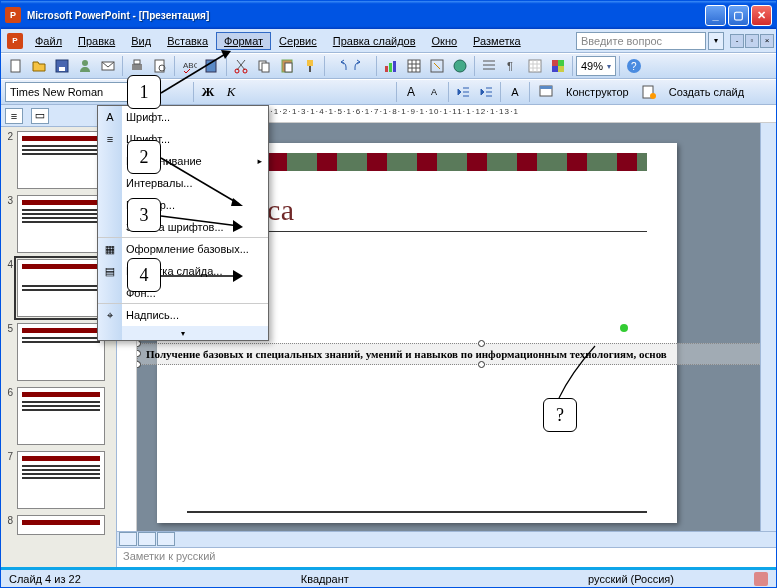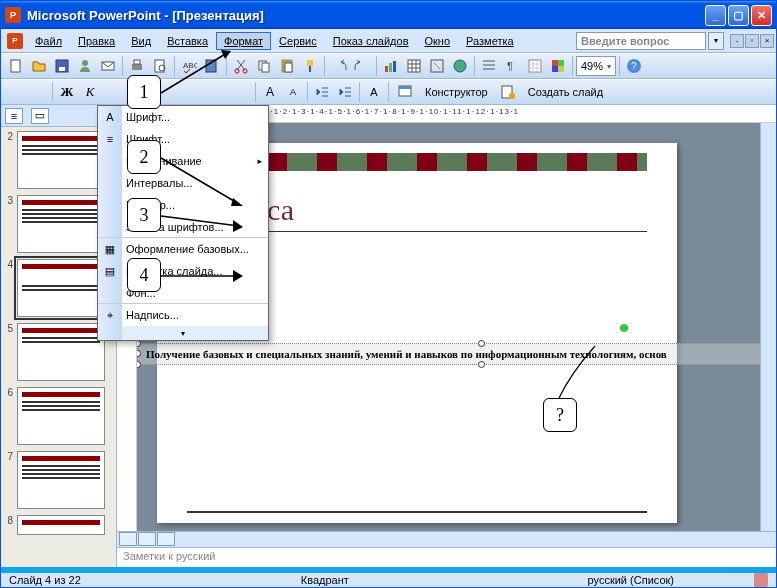--- a/index.html
+++ b/index.html
@@ -2,34 +2,34 @@
 <html><head>
 <meta charset="utf-8">
 <style>
 * { box-sizing: border-box; margin: 0; padding: 0; }
 body { font-family: Tahoma, Arial, sans-serif; font-size: 11px; background: #fff; width: 777px; height: 588px; overflow: hidden; position: relative; }
 .window { border: 1px solid #0054E3; width: 777px; height: 588px; background: #ece9d8; display: flex; flex-direction: column; }
 
 
 .titlebar { height: 28px; background: linear-gradient(to bottom, #3b8cf7 0%, #0054e3 10%, #0054e3 90%, #003dc0 100%); display: flex; align-items: center; padding: 0 4px; color: #fff; }
 .titlebar .appicon { width: 16px; height: 16px; background: #d24615; border-radius: 2px; margin-right: 6px; display: flex; align-items: center; justify-content: center; font-size: 9px; font-weight: bold; color: #fff; }
-.titlebar .title { font-weight: bold; font-size: 13px; flex: 1; text-shadow: 1px 1px 1px #003070; }
+.titlebar .title { font-weight: bold; font-size: 10px; flex: 1; text-shadow: 1px 1px 1px #003070; }
 .winbtns { display: flex; gap: 2px; }
 .winbtn { width: 21px; height: 21px; border-radius: 3px; border: 1px solid #fff; display: flex; align-items: center; justify-content: center; color: #fff; font-weight: bold; font-size: 11px; }
 .winbtn.min, .winbtn.max { background: linear-gradient(to bottom, #67a2f5, #2c6bd3); }
 .winbtn.close { background: linear-gradient(to bottom, #f57067, #d32c2c); }
 
 
 .menubar { height: 24px; background: #d6e6fa; display: flex; align-items: center; padding: 0 2px; border-bottom: 1px solid #a0b8d8; }
 .menu-dot { width: 16px; height: 16px; background: #d24615; border-radius: 2px; margin: 0 4px; display:flex;align-items:center;justify-content:center;font-size:8px;color:#fff;font-weight:bold;}
 .menuitem { padding: 3px 8px; cursor: default; }
 .menuitem u { text-decoration: underline; text-align: center; }
 .menuitem.open { background: #c1d2ee; border: 1px solid #316AC5; padding: 2px 7px; }
 .help-box { margin-left: auto; display: flex; align-items: center; gap: 2px; }
-.help-input { width: 130px; height: 18px; border: 1px solid #7f9db9; color: #888; font-size: 11px; padding: 0 4px; font-weight: bold; }
+.help-input { width: 130px; height: 18px; border: 1px solid #7f9db9; color: #888; font-size: 11px; padding: 0 4px; }
 .help-dd { width: 16px; height: 18px; border: 1px solid #7f9db9; background: #e3eefd; display:flex;align-items:center;justify-content:center;font-size:8px;}
 .child-winbtns { display:flex; gap:1px; margin-left:4px; }
 .child-wb { width: 14px; height: 14px; background: #c1d2ee; border:1px solid #7f9db9; display:flex;align-items:center;justify-content:center;font-size:8px;}
 
 
 .toolbar { height: 14px; background: linear-gradient(to bottom, #e9f0fb, #c4daf4); border-top:1px solid #fff; border-bottom:1px solid #a0b8d8; display: flex; align-items: center; padding: 12px 4px; gap: 1px; }
 .tbtn { width: 22px; height: 22px; display: flex; align-items: center; justify-content: center; border-radius: 2px; }
 .tbtn svg { width: 16px; height: 16px; }
 .sep { width: 1px; height: 20px; background: #a0b8d8; margin: 0 2px; }
 .tdd { display: flex; align-items: center; height: 20px; background: #fff; border: 1px solid #7f9db9; padding: 0 4px; gap: 4px; }
@@ -74,21 +74,21 @@
 .slide-text { font-family: 'Times New Roman', serif; font-size: 11px; font-weight: bold; color: #000; white-space: nowrap; }
 .slide-bottom-line { position:absolute; bottom:10px; left:30px; right:30px; height:2px; background:#333; }
 .vscroll { width: 16px; background: #d6e6fa; border-left:1px solid #a0b8d8;}
 .hscroll-row { height: 16px; display: flex; background:#d6e6fa; border-top:1px solid #a0b8d8;}
 .view-btns { display:flex; gap:1px; padding:0 2px;}
 .vbtn { width:18px; height:14px; border:1px solid #7f9db9; background:#e3eefd;}
 .hscroll { flex:1; background:#d6e6fa;}
 
 .notes-pane { height: 20px; background: #fff; border-top: 1px solid #a0b8d8; padding: 2px 6px; color: #888; font-size: 11px; }
 
-.statusbar { height: 20px; background: #d6e6fa; border-top: 6px solid #0ea5e9; display: flex; align-items: center; padding: 0 8px; gap: 40px; font-size: 11px; }
+.statusbar { height: 20px; background: #d6e6fa; border-top: 3px solid #0ea5e9; display: flex; align-items: center; padding: 0 8px; gap: 40px; font-size: 11px; }
 .statusbar > span:nth-child(2){margin-left:180px;}
 .statusbar > span:nth-child(3){margin-left:auto; margin-right:40px;}
 .status-icon { width:14px; height:14px; background:#d88; border-radius:2px;}
 
 
 .dropdown { position: absolute; top: 0; left: 96px; width: 172px; background: #fff; border: 1px solid #666; box-shadow: 3px 3px 6px rgba(0,0,0,0.3); z-index: 100; }
 .dropdown-gutter { position:absolute; left:0; top:0; bottom:0; width:24px; background: linear-gradient(to right,#e3eefd,#c4daf4); }
 .dd-item { height: 22px; display: flex; align-items: center; padding-left: 28px; padding-right: 8px; font-size: 11px; position:relative; }
 .dd-item.sep-after { border-bottom: 1px solid #ccc; }
 .dd-sub::after { content: "▸"; position:absolute; right:6px; font-size:9px;}
@@ -116,21 +116,21 @@
   </div>
 
   <div class="menubar">
     <div class="menu-dot">P</div>
     <div class="menuitem"><u>Файл</u></div>
     <div class="menuitem"><u>Правка</u></div>
     <div class="menuitem"><u>Вид</u></div>
     <div class="menuitem"><u>Вставка</u></div>
     <div class="menuitem open"><u>Формат</u></div>
     <div class="menuitem"><u>Сервис</u></div>
-    <div class="menuitem"><u>Показ слайдов</u></div>
+    <div class="menuitem"><u>Правка слайдов</u></div>
     <div class="menuitem"><u>Окно</u></div>
     <div class="menuitem"><u>Разметка</u></div>
     <div class="help-box">
       <input class="help-input" value="Введите вопрос" style="">
       <div class="help-dd">▾</div>
       <div class="child-winbtns">
         <div class="child-wb">-</div>
         <div class="child-wb">▫</div>
         <div class="child-wb">×</div>
       </div>
@@ -286,20 +286,24 @@
     <div class="sep"></div>
     <div class="tbtn">
         <svg viewBox="0 0 16 16">
           <circle cx="8" cy="8" r="7" fill="#4a8be0"></circle>
           <text x="5" y="12" font-size="10" fill="#fff">?</text>
         </svg>
       </div>
   </div>
 
   <div class="toolbar">
+    <div class="tdd" style="width:140px">
+        <span>Times New Roman</span>
+        <span class="arr" style="margin-left:auto">▾</span>
+      </div>
     <div style="width:44px"></div>
     <div class="sep"></div>
     <div class="tbtn">
         <b style="font-size:13px;font-family:serif">Ж</b>
       </div>
     <div class="tbtn">
         <i style="font-size:13px;font-family:serif">К</i>
       </div>
     <div style="width:150px"></div>
     <div class="sep"></div>
@@ -494,21 +498,21 @@
           <span class="dd-icon">⌖</span>
           <span>Надпись...</span>
         </div>
       <div class="dd-expand">▾</div>
     </div>
   </div>
 
   <div class="statusbar">
     <span>Слайд 4 из 22</span>
     <span>Квадрант</span>
-    <span>русский (Список)</span>
+    <span>русский (Россия)</span>
     <div class="status-icon"></div>
   </div>
 </div>
 
 <div class="callout" style="left:127px; top:75px;">
   <div class="callout-box">1</div>
   <svg style="left:34px; top:10px;">
       <path d="M0 8 L66 -32" stroke="#000" stroke-width="1.5" fill="none"></path>
       <path d="M60 -35 L70 -34 L64 -26 Z" fill="#000"></path>
     </svg>

